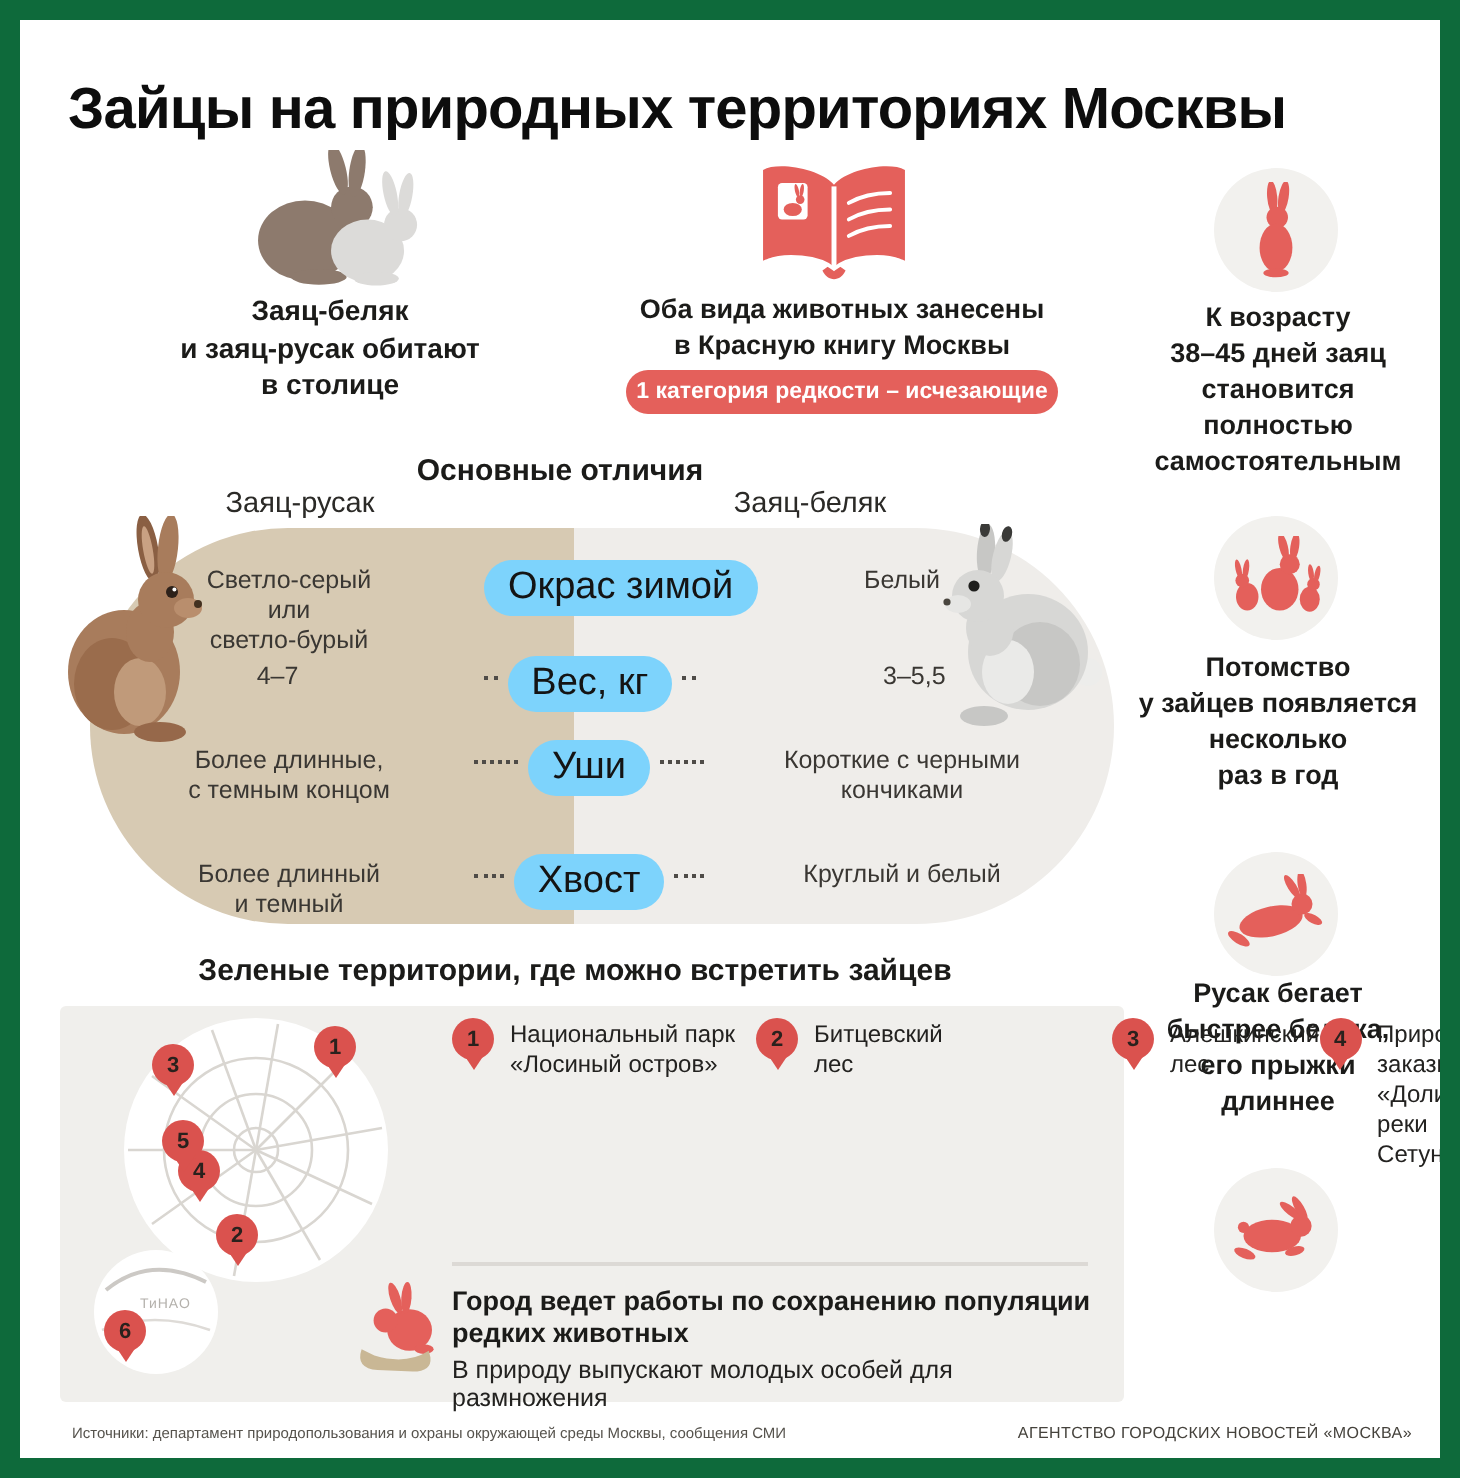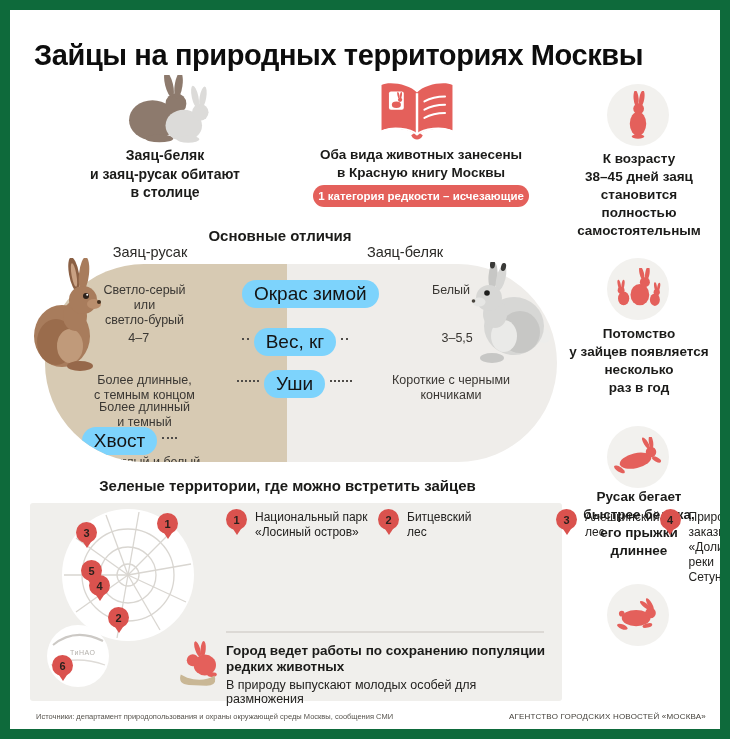--- a/index.html
+++ b/index.html
@@ -26,21 +26,21 @@
   #f1t{top:150px;} #f2t{top:325px;} #f3t{top:488px;} #f4t{top:645px;}
 
   
   #cmp-heading{left:155px;top:227px;width:250px;text-align:center;font-weight:bold;font-size:15px;}
   #cmp-h-left{left:75px;top:244px;width:150px;text-align:center;font-size:14.5px;color:#2b2a27;}
   #cmp-h-right{left:330px;top:244px;width:150px;text-align:center;font-size:14.5px;color:#2b2a27;}
   #cmp-shape{left:45px;top:264px;width:512px;height:198px;border-radius:99px;overflow:hidden;}
   #half-l{position:absolute;left:0;top:0;bottom:0;width:242px;background:#d7cab3;}
   #half-r{position:absolute;left:242px;top:0;bottom:0;right:0;background:#efedea;}
   .cmp-row{position:absolute;left:12px;width:488px;display:flex;align-items:flex-start;z-index:4;justify-content:flex-end;}
-  #r1{top:19px;} #r2{top:67px;gap:16px;} #r3{top:109px;} #r4{top:136px;flex-direction:column;}
+  #r1{top:19px;} #r2{top:67px;gap:16px;} #r3{top:109px;} #r4{top:166px;}
   .cmp-left{width:175px;text-align:center;font-size:12.5px;line-height:15px;color:#3a3733;}
   .cmp-right{width:188px;text-align:center;font-size:12.5px;line-height:15px;color:#3a3733;}
   .cmp-mid{width:125px;display:flex;align-items:flex-start;}
   .dots{flex:1;height:0;border-top:2px dotted #4f4c48;margin:7px 5px 0;}
   .pill{margin-top:-3px;padding:3px 12px;background:#7dd3fc;border-radius:14px;font-weight:normal;font-size:19px;color:#141414;white-space:nowrap;}
   #hare-brown{left:28px;top:258px;z-index:5;} #hare-gray{left:462px;top:262px;z-index:5;}
 
   
   #terr-heading{left:30px;top:477px;width:515px;text-align:center;font-weight:bold;font-size:15px;}
   #panel{left:30px;top:503px;width:532px;height:198px;background:#f0efec;border-radius:3px;}

